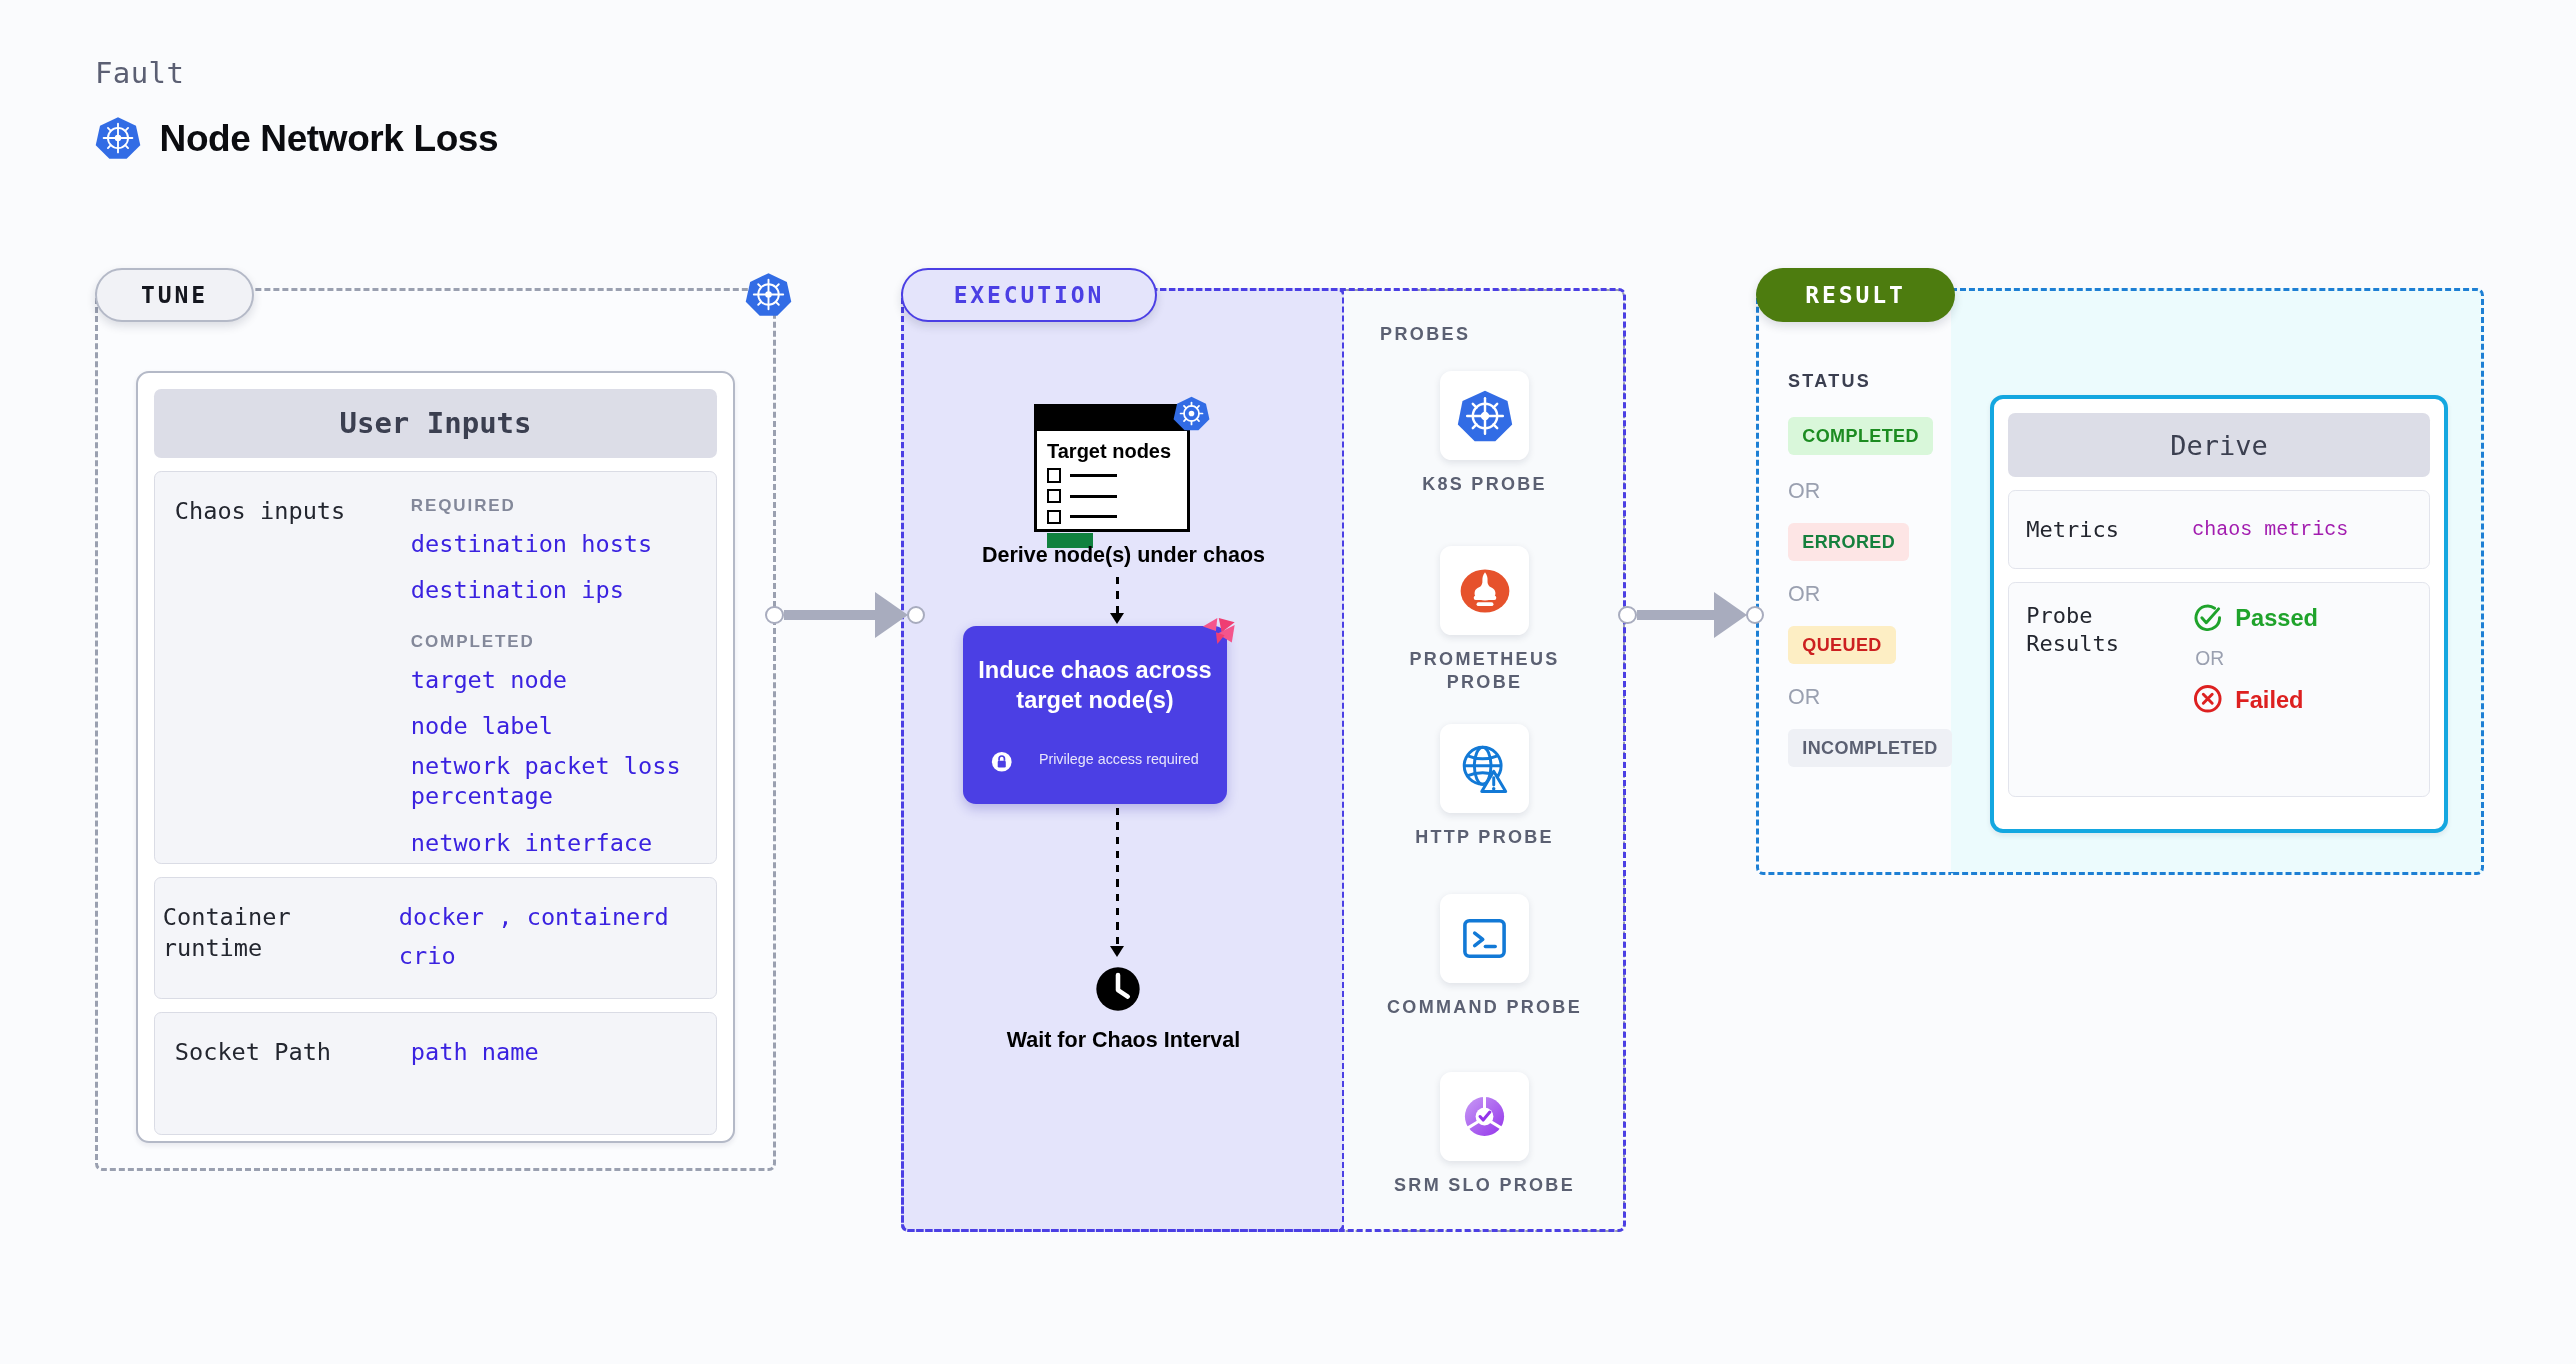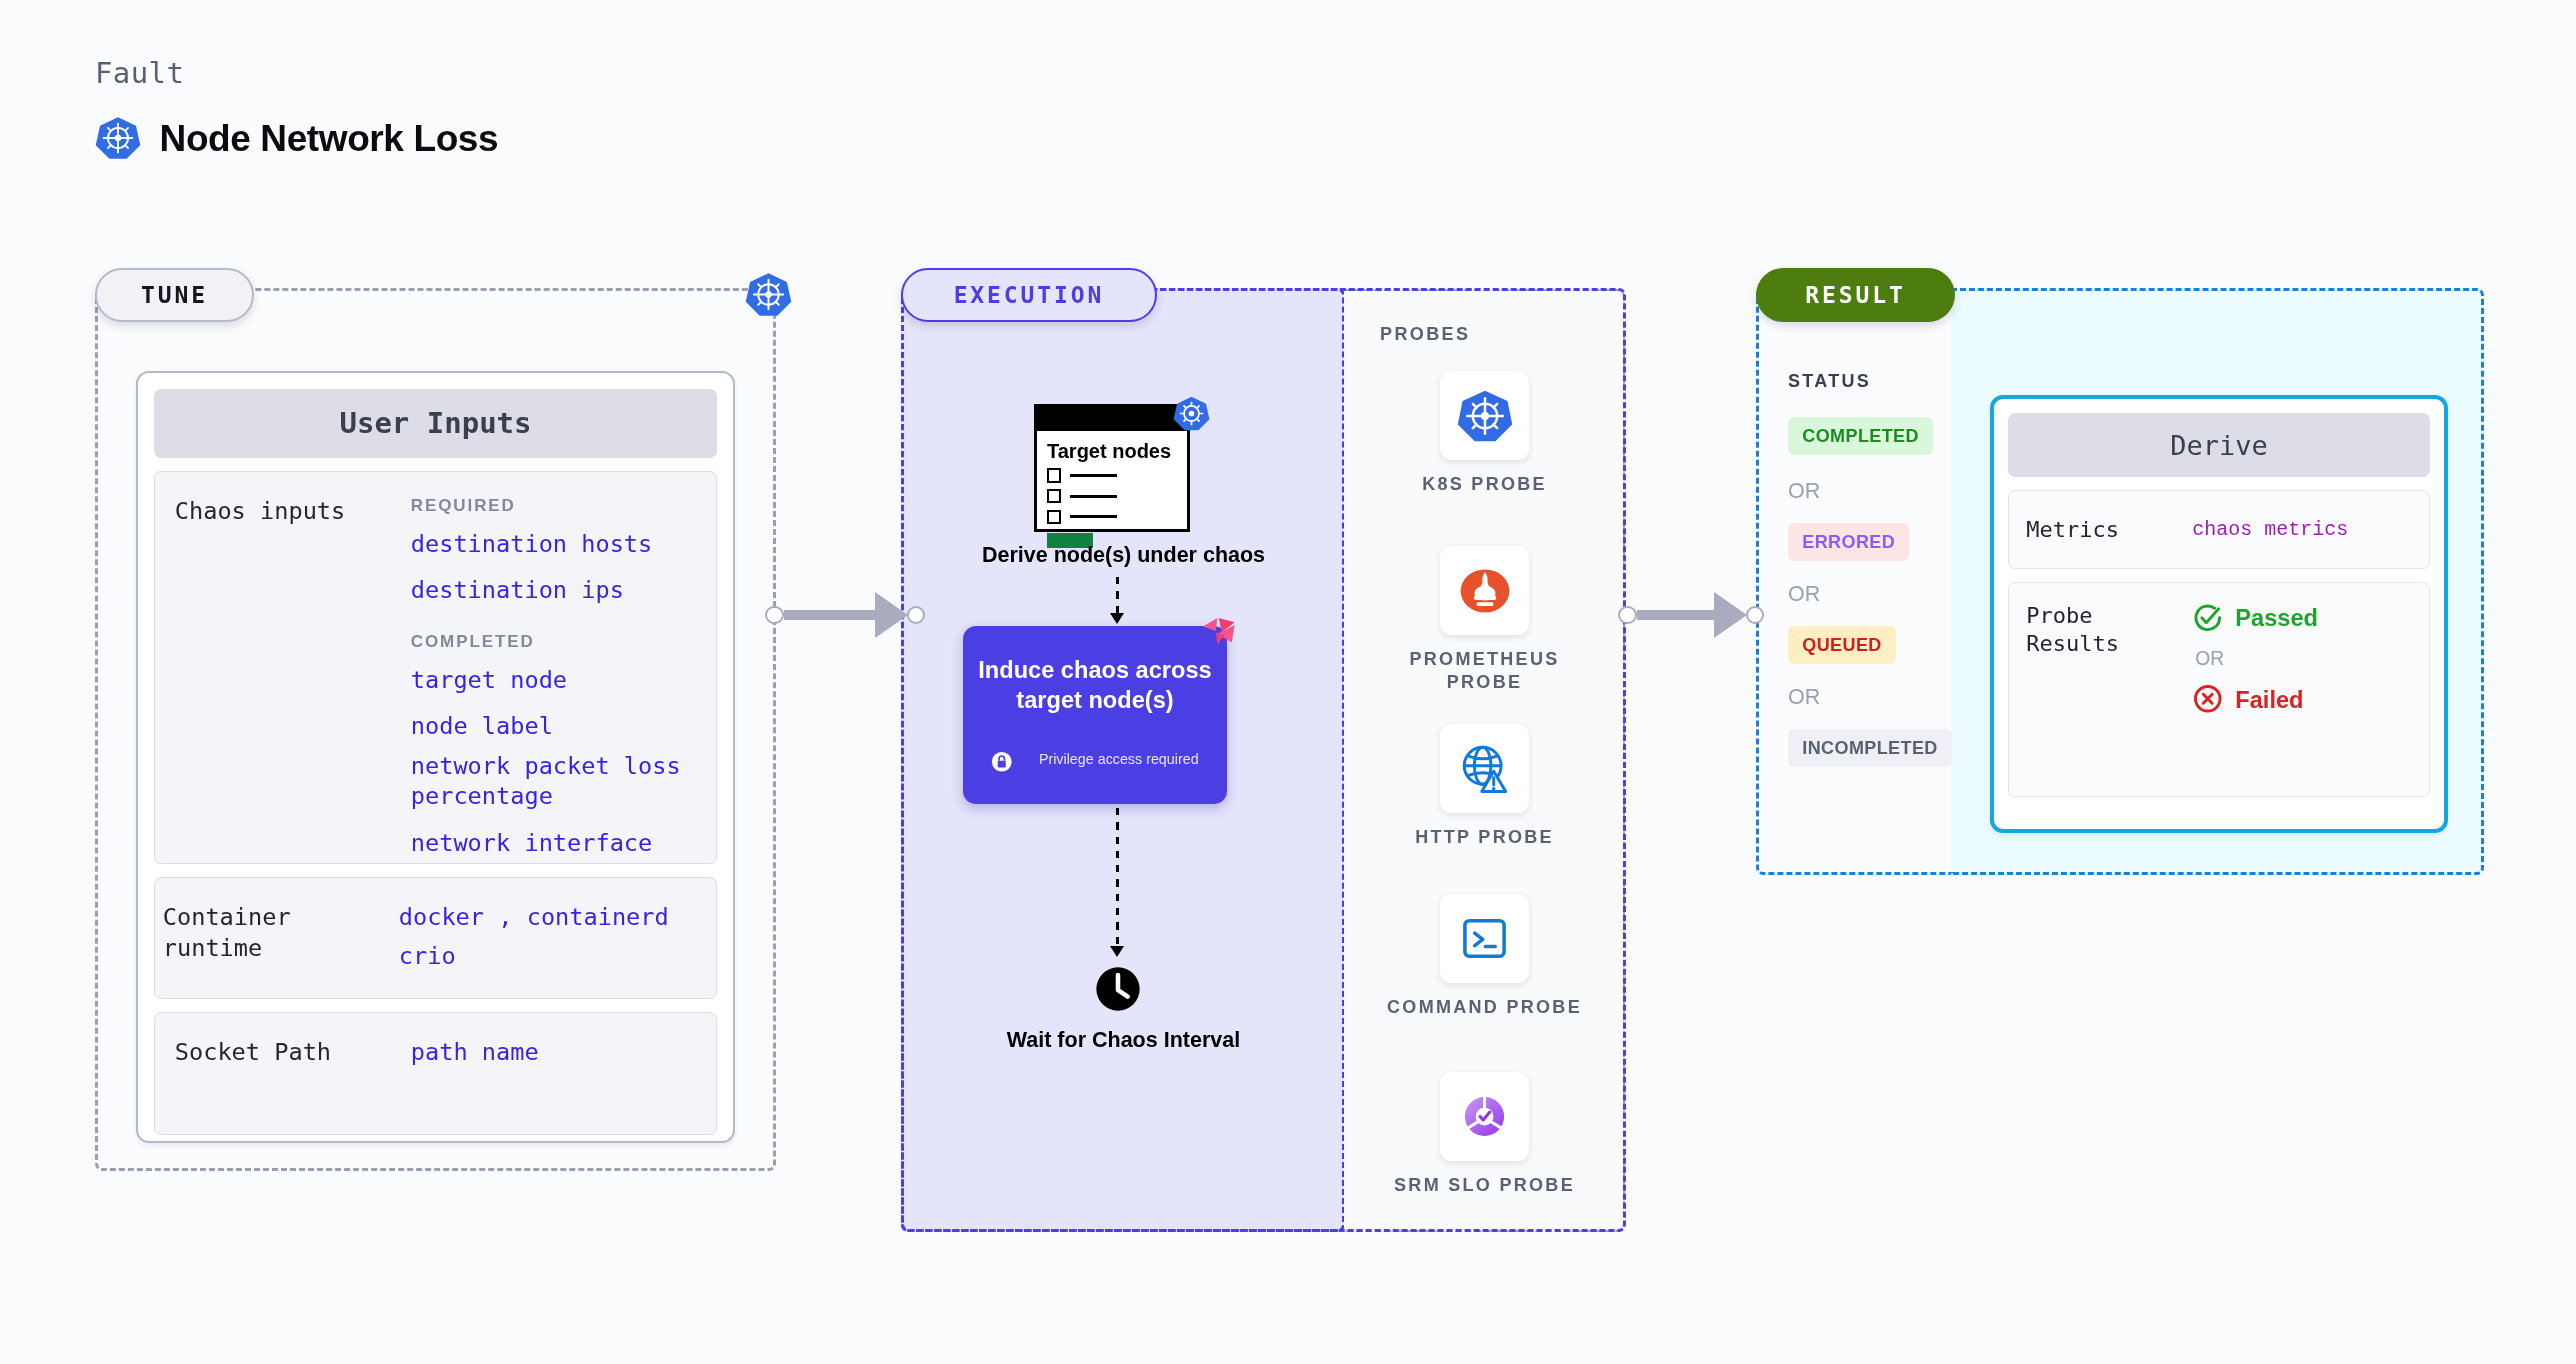--- a/index.html
+++ b/index.html
@@ -187,21 +187,21 @@
   .status-title {
     position: absolute; left: 1788px; top: 371px;
     font-size: 18px; font-weight: 700; color: #3b3f50; letter-spacing: 2.3px;
   }
   .status-chip {
     position: absolute; left: 1788px;
     display: inline-flex; align-items: center; padding: 8.6px 14.3px;
     border-radius: 5.7px; font-size: 18px; font-weight: 700; letter-spacing: 0.4px;
   }
   .chip-completed { top: 417px; background: #d9f7da; color: #1c8c21; }
-  .chip-errored   { top: 523px; background: #fde5e5; color: #8b5cf6; }
+  .chip-errored   { top: 523px; background: #fde5e5; color: #15803d; }
   .chip-queued    { top: 626px; background: #fdeec4; color: #cc2020; }
   .chip-incomplete{ top: 729px; background: #eef0f5; color: #5b6072; }
   .or-text {
     position: absolute; left: 1788px; font-size: 21.5px; color: #9aa0b0;
     font-family: "Liberation Sans", sans-serif;
   }
   .or-1 { top: 479px; } .or-2 { top: 582px; } .or-3 { top: 685px; }
 
   
   .output-card {

